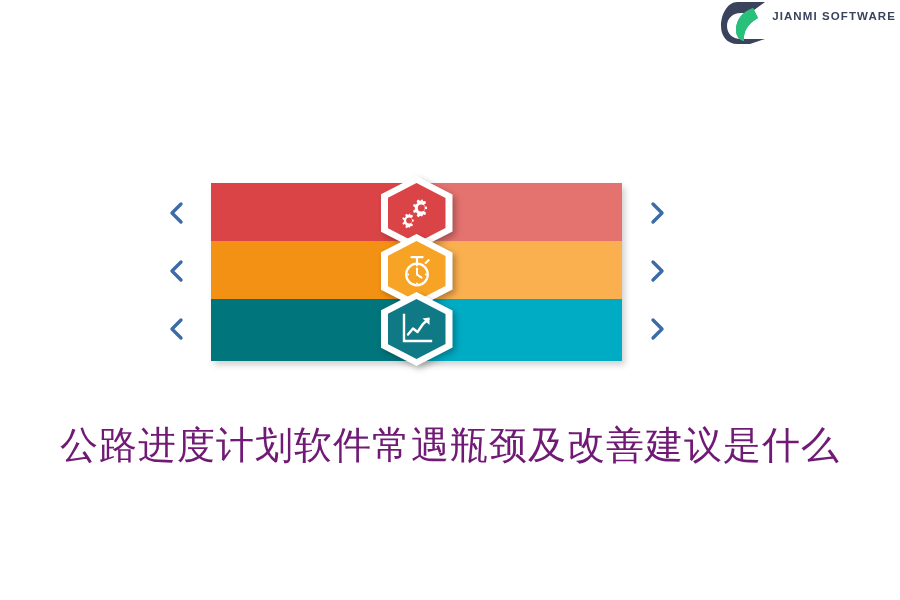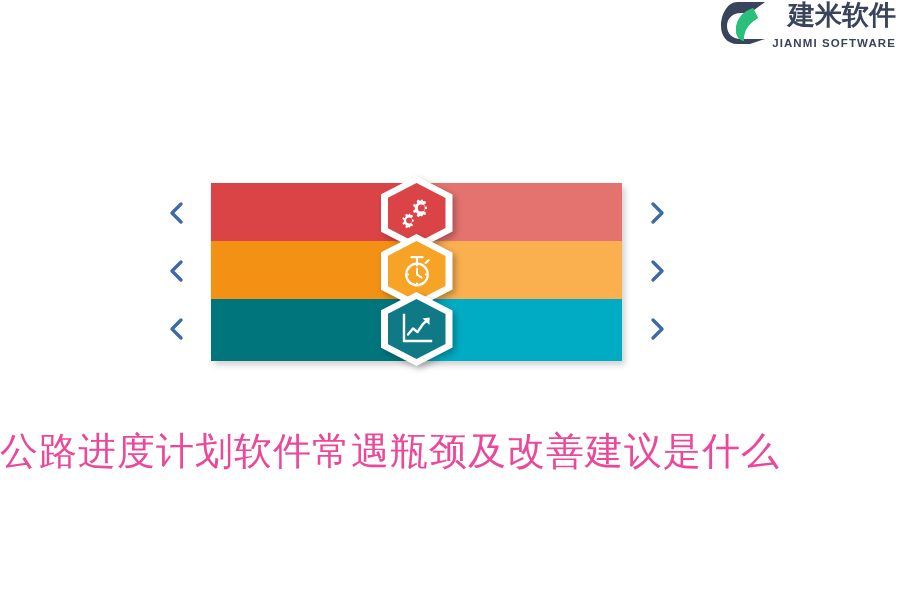--- a/index.html
+++ b/index.html
@@ -136,41 +136,40 @@
   .chev svg { display: block; }
   .chev-left  { left: 14px; }
   .chev-right { right: 10px; }
 
   
   #page-title {
     position: absolute;
     left: 0;
     right: 0;
     top: 420px;
+    text-align: center;
     font-family: "DejaVu Serif", "Liberation Serif", serif;
     font-size: 38px;
-    color: #ec4899;
+    color: #701a75;
     letter-spacing: 1px;
     white-space: nowrap;
-    margin-top: 6px;
   }
 </style>
 </head>
 <body>
 
 <div id="brand-logo">
   <div id="brand-mark">
     <svg viewBox="0 0 48 46" width="48" height="46" aria-hidden="true">
       <path d="M17.5 2 H45 L30 13 H21 C12 13 7 19 7 26 C7 33 12 39 21 39 H45 L30 44 H17.5 C7 44 1 36 1 26 C1 15 7 2 17.5 2 Z" fill="#39435c"></path>
       <path d="M33 8 C22 12 16 20 16 30 C16 36 19 40 24 41 C23 33 27 24 38 18 Z" fill="#28c07a"></path>
       <path d="M16 30 C16 20 22 12 33 8 L38 18 C27 24 23 33 24 41 C19 40 16 36 16 30 Z" fill="#28c07a"></path>
     </svg>
   </div>
   <div id="brand-words">
-    <div id="brand-name-cn">建米软件</div>
     <div id="brand-name-en">JIANMI SOFTWARE</div>
   </div>
 </div>
 
 <div id="infographic">
 
   <div id="bands-block">
     <div class="band">
       <div class="band-left" style="background:#db4446"></div>
       <div class="band-right" style="background:#e4726f"></div>

